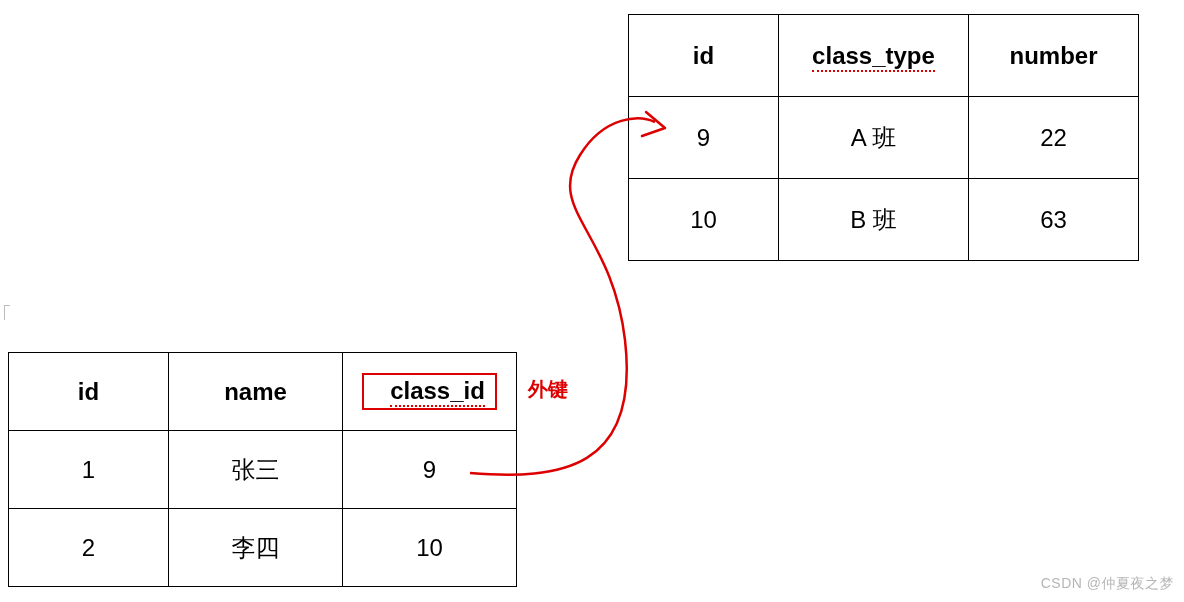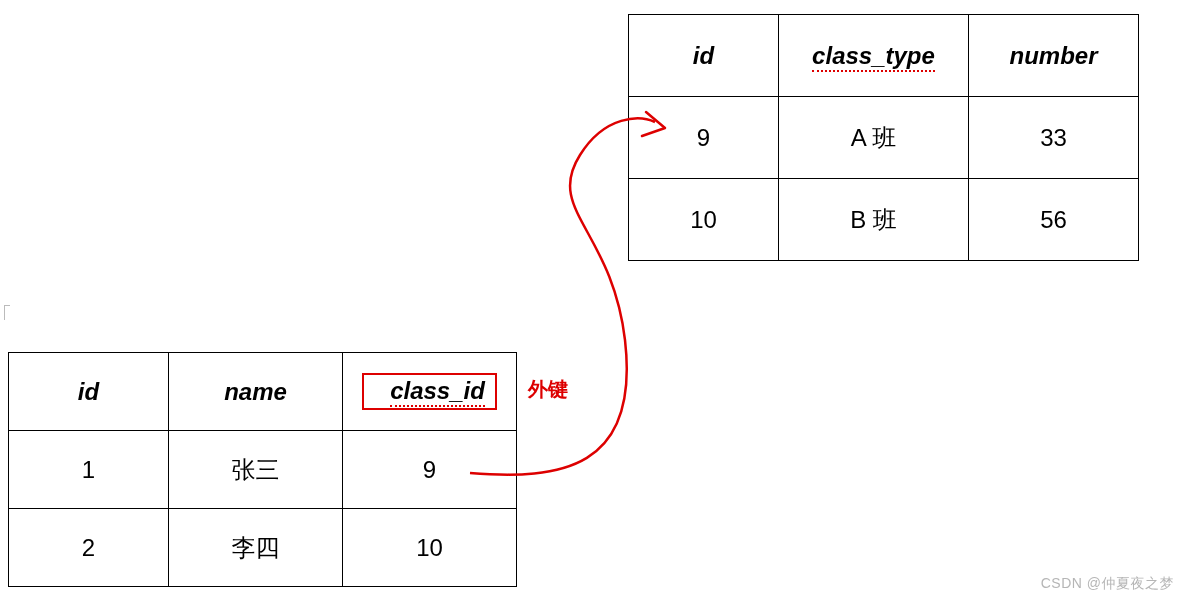--- a/index.html
+++ b/index.html
@@ -21,21 +21,21 @@
     border-collapse: collapse;
     background: #fff;
   }
   td, th {
     border: 1.5px solid #000;
     text-align: center;
     vertical-align: middle;
     font-size: 24px;
     padding: 0;
   }
-  th { font-weight: 700; font-style: italic; }
+  th { font-weight: 700; }
   
   #classTable {
     left: 628px;
     top: 14px;
   }
   #classTable th, #classTable td { height: 82px; }
   #classTable .col-id { width: 150px; }
   #classTable .col-ctype { width: 190px; margin-top: 44px; }
   #classTable .col-num { width: 170px; }
   .squiggle {
@@ -96,26 +96,26 @@
         <tr>
       <th class="col-id">id</th>
       <th class="col-ctype">
         <span class="squiggle">class_type</span>
       </th>
       <th class="col-num">number</th>
     </tr>
     <tr>
       <td class="col-id">9</td>
       <td class="col-ctype">A 班</td>
-      <td class="col-num">33</td>
+      <td class="col-num">22</td>
     </tr>
     <tr>
       <td class="col-id">10</td>
       <td class="col-ctype">B 班</td>
-      <td class="col-num">56</td>
+      <td class="col-num">63</td>
     </tr>
   </tbody>
     </table>
 
   <table id="studentTable">
     <tbody>
         <tr>
       <th class="col-id2">id</th>
       <th class="col-name">name</th>
       <th class="col-cid">

